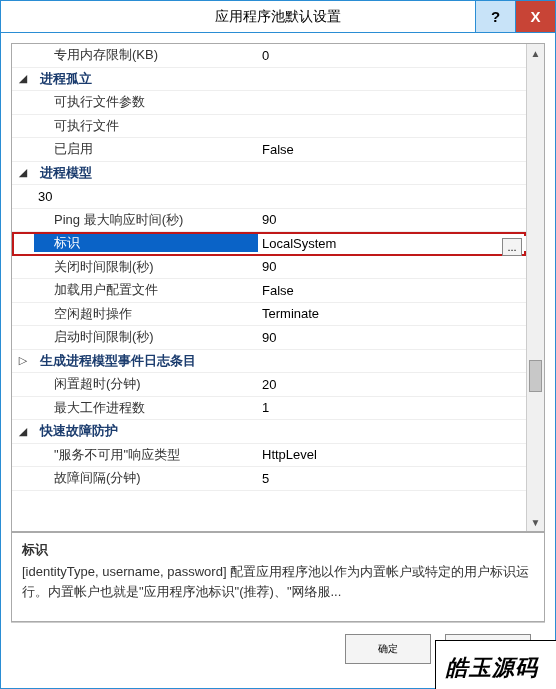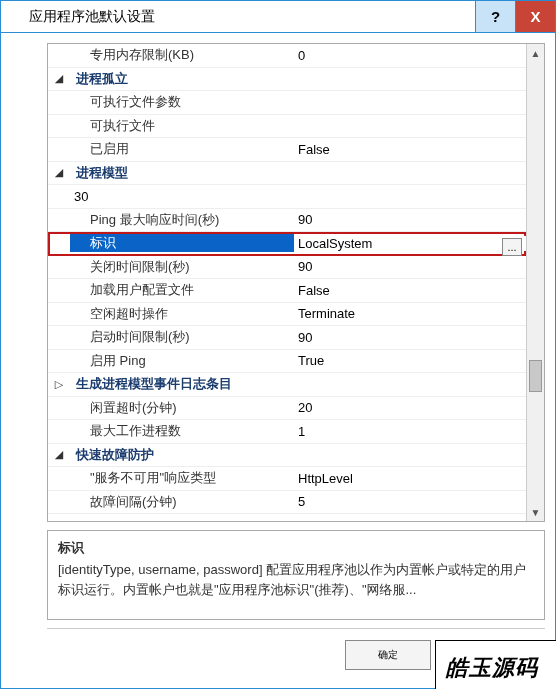--- a/index.html
+++ b/index.html
@@ -1,27 +1,27 @@
 <!DOCTYPE html>
 <html><head>
 <meta charset="utf-8">
 <style>
 * { box-sizing: border-box; margin: 0; padding: 0; font-family: "Microsoft YaHei", "Segoe UI", sans-serif; }
 body { background: #fff; width: 556px; height: 689px; overflow: hidden; position: relative; }
 
 .dialog { border: 1px solid #2a8dd4; width: 556px; height: 689px; display: flex; flex-direction: column; background: #fff; }
 
 .titlebar { height: 32px; background: #fff; border-bottom: 1px solid #2a8dd4; display: flex; align-items: center; position: relative; }
-.title-text { flex: 1; font-size: 14px; color: #000; padding-left: 28px; }
+.title-text { flex: 1; text-align: center; font-size: 14px; color: #000; }
 .tb-buttons { position: absolute; right: 0; top: 0; display: flex; height: 100%; }
 .tb-btn { width: 40px; height: 100%; display: flex; align-items: center; justify-content: center; font-size: 15px; border-left: 1px solid #2a8dd4; }
 .tb-help { background: #c8e3f8; color: #000; font-weight: bold; }
 .tb-close { background: #c84436; color: #fff; font-weight: bold; }
 
-.content { flex: 1; padding: 10px 10px 8px 10px; display: flex; flex-direction: column; gap: 8px; overflow: hidden; margin-left: 36px; }
+.content { flex: 1; padding: 10px 10px 14px 10px; display: flex; flex-direction: column; gap: 0; overflow: hidden; }
 
 .grid-wrap { flex: 1; border: 1px solid #aaa; position: relative; display: flex; }
 .grid-body { flex: 1; overflow: hidden; }
 .scrollbar-v { width: 18px; background: #f0f0f0; border-left: 1px solid #ccc; display: flex; flex-direction: column; align-items: center; justify-content: space-between; padding: 2px 0; }
 .sb-arrow { width: 14px; height: 14px; display: flex; align-items: center; justify-content: center; font-size: 10px; color: #555; }
 .sb-track { flex: 1; width: 100%; position: relative; }
 .sb-thumb { position: absolute; left: 2px; right: 2px; top: 300px; height: 32px; background: #c8c8c8; border: 1px solid #999; }
 
 .row { display: flex; align-items: center; height: 23.5px; font-size: 13px; border-bottom: 1px solid #eee; }
 .row .exp-col { width: 22px; text-align: center; color: #333; font-size: 11px; }
@@ -119,25 +119,20 @@
           <div class="row">
             <div class="exp-col"></div>
             <div class="label-col indent">空闲超时操作</div>
             <div class="value-col"><span>Terminate</span></div>
           </div>
           <div class="row">
             <div class="exp-col"></div>
             <div class="label-col indent">启动时间限制(秒)</div>
             <div class="value-col"><span>90</span></div>
           </div>
-          <div class="row">
-            <div class="exp-col"></div>
-            <div class="label-col indent">启用 Ping</div>
-            <div class="value-col"><span>True</span></div>
-          </div>
           <div class="row group">
             <div class="exp-col">▷</div>
             <div class="label-col">生成进程模型事件日志条目</div>
             <div class="value-col"><span></span></div>
           </div>
           <div class="row">
             <div class="exp-col"></div>
             <div class="label-col indent">闲置超时(分钟)</div>
             <div class="value-col"><span>20</span></div>
           </div>

